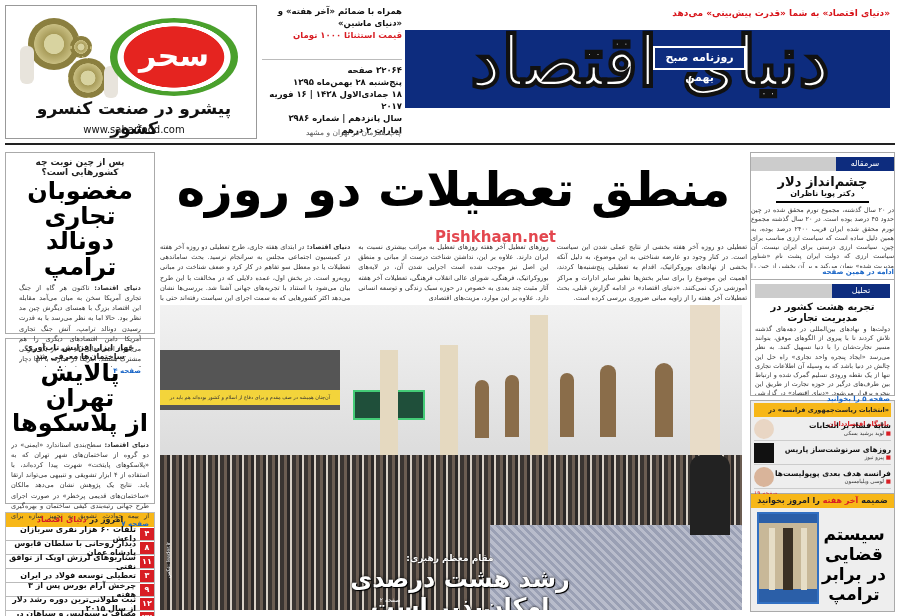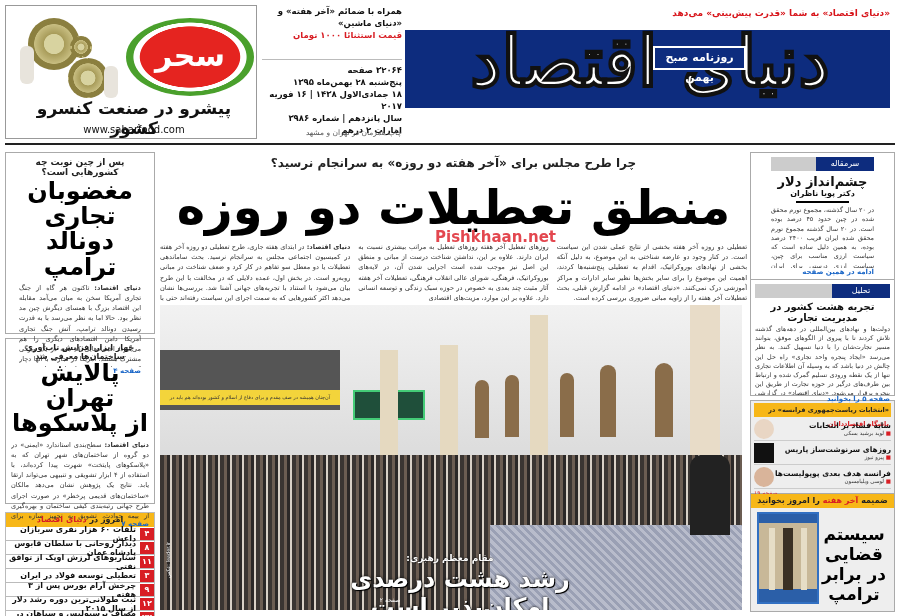--- a/index.html
+++ b/index.html
@@ -2,21 +2,21 @@
 <html><head>
 <meta charset="utf-8">
 <style>
 *{box-sizing:border-box;margin:0;padding:0}
 body{width:900px;height:616px;overflow:hidden;background:#fff;font-family:"DejaVu Sans",sans-serif;position:relative;color:#111}
 .abs{position:absolute}
 .rtl{direction:rtl;text-align:right}
 
 #masthead{left:0;top:0;width:900px;height:145px}
 #ad-box{left:5px;top:5px;width:252px;height:134px;border:1px solid #999;background:#fff}
-#ad-logo{left:120px;top:12px;width:128px;height:78px;border-radius:50%;background:radial-gradient(ellipse at center,#e52420 55%,#fff 56%,#fff 62%,#4aa02c 63%);}
+#ad-logo{left:104px;top:12px;width:128px;height:78px;border-radius:50%;background:radial-gradient(ellipse at center,#e52420 55%,#fff 56%,#fff 62%,#4aa02c 63%);}
 #ad-logo-text{left:0;top:20px;width:128px;text-align:center;color:#fff;font-weight:bold;font-size:30px;font-family:"DejaVu Sans",sans-serif}
 .gear{border-radius:50%;background:radial-gradient(circle,#d8d3a0 30%,#a89c5a 32%,#c7bd80 60%,#8b7f3f 62%);border:3px dotted #8b7f3f}
 #ad-slogan{left:8px;top:92px;width:240px;text-align:center;font-weight:bold;font-size:17px;color:#111}
 #ad-url{left:8px;top:118px;width:240px;text-align:center;font-size:10px;color:#111}
 #info-box{left:262px;top:5px;width:140px;height:135px;font-size:8.5px;line-height:12px}
 #banner{left:405px;top:30px;width:485px;height:78px;background:#0d2c7e}
 #title-logo{left:410px;top:4px;width:480px;height:115px;font-family:"DejaVu Serif",serif;font-size:70px;font-weight:bold;color:#fff;-webkit-text-stroke:2px #111;text-align:center;line-height:115px;letter-spacing:2px}
 #subtitle-tag{left:653px;top:46px;width:93px;height:24px;background:#0d2c7e;border:2px solid #fff;color:#fff;font-size:11px;text-align:center;line-height:20px;font-weight:bold}
 #tagline{left:580px;top:8px;width:310px;font-size:9px;color:#d7141a;font-weight:bold}
 #print-note{left:262px;top:128px;width:140px;font-size:7.5px;color:#555}
@@ -118,21 +118,20 @@
         </div>
         <div class="toc-item">
           <span class="toc-num">۲۲</span>
           <span>مصاف پرسپولیس و سپاهان در غیاب سرشناس‌ها</span>
         </div>
       </div>
   </div>
 </div>
 
 <div id="center" class="abs rtl">
-  <div class="kicker" style="text-align:center;font-size:12px;margin-top:4px">چرا طرح مجلس برای «آخر هفته دو روزه» به سرانجام نرسید؟</div>
   <div class="big-head" style="font-size:48px;text-align:center;margin-top:12px;letter-spacing:-1px">منطق تعطیلات دو روزه</div>
   <div class="abs" style="left:275px;top:76px;color:#e3474f;font-size:15px;font-weight:bold;direction:ltr">Pishkhaan.net</div>
   <div class="abs" style="left:0;top:90px;width:587px;height:62px;display:flex;flex-direction:row-reverse;gap:8px">
     <div class="body-text" style="flex:1;overflow:hidden"><b>دنیای اقتصاد:</b> <span>در ابتدای هفته جاری، طرح تعطیلی دو روزه آخر هفته در کمیسیون اجتماعی مجلس به سرانجام نرسید. بحث ساماندهی تعطیلات یا دو معطل سو تفاهم در کار کرد و ضعف شناخت در مبانی روبه‌رو است. در بخش اول، عمده دلایلی که در مخالفت با این طرح بیان می‌شود با استناد با تجربه‌های جهانی آشنا شد. بررسی‌ها نشان می‌دهد اکثر کشورهایی که به سمت اجرای این سیاست رفته‌اند حتی با احتساب</span></div>
     <div class="body-text" style="flex:1;overflow:hidden">روزهای تعطیل آخر هفته روزهای تعطیل به مراتب بیشتری نسبت به ایران دارند. علاوه بر این، نداشتن شناخت درست از مبانی و منطق این اصل نیز موجب شده است اجرایی شدن آن، در لایه‌های بوروکراتیک، فرهنگی، شورای عالی انقلاب فرهنگی، تعطیلات آخر هفته آثار مثبت چند بعدی به خصوص در حوزه سبک زندگی و توسعه انسانی دارد. علاوه بر این موارد، مزیت‌های اقتصادی</div>
     <div class="body-text" style="flex:1;overflow:hidden"><span>تعطیلی دو روزه آخر هفته بخشی از نتایج عملی شدن این سیاست است. در کنار وجود دو عارضه شناختی به این موضوع، به دلیل آنکه بخشی از نهادهای بوروکراتیک، اقدام به تعطیلی پنج‌شنبه‌ها کردند، اهمیت این موضوع را برای سایر بخش‌ها نظیر سایر ادارات و مراکز آموزشی درک نمی‌کنند. «دنیای اقتصاد» در ادامه گزارش قبلی، بحث تعطیلات آخر هفته را از زاویه مبانی ضروری بررسی کرده است.</span><div class="link-blue">صفحه ۶</div></div>
   </div>
 </div>
 
 <div id="photo" class="abs">
@@ -152,21 +151,21 @@
   <div class="abs" style="left:0;top:150px;width:582px;height:155px;background:repeating-linear-gradient(90deg,#3a3532 0 4px,#6b5d52 4px 7px,#2b2827 7px 10px,#d8d0c6 10px 12px)"></div>
   <div class="abs" style="left:330px;top:220px;width:252px;height:85px;background:repeating-linear-gradient(45deg,#b8bccb 0 3px,#9aa0b4 3px 6px)"></div>
   <div class="abs" style="left:530px;top:150px;width:40px;height:80px;background:#222;border-radius:12px 12px 0 0"></div>
   <div class="abs" style="left:150px;top:248px;width:280px;text-align:center;direction:rtl;color:#fff;font-size:9px;font-weight:bold;text-shadow:0 0 2px #000">مقام معظم رهبری:</div>
   <div class="abs" style="left:150px;top:260px;width:300px;text-align:center;direction:rtl;color:#fff;font-size:24px;font-weight:900;text-shadow:0 0 3px #000,1px 1px 0 #000">رشد هشت درصدی امکان‌پذیر است</div>
   <div class="abs" style="left:200px;top:291px;width:60px;text-align:center;direction:rtl;color:#fff;font-size:6px">صفحه ۲</div>
   <div class="abs" style="left:-40px;top:250px;width:100px;height:10px;transform:rotate(-90deg);color:#fff;font-size:5px;text-align:center">عکس: leader.ir</div>
 </div>
 
 <div id="right-col" class="abs rtl">
-  <div class="col-border" style="padding:4px 20px;height:128px">
+  <div class="col-border" style="padding:4px 0;height:128px">
     <div class="sec-bar">
         <span>سرمقاله</span>
       </div>
     <div style="text-align:center;font-weight:bold;font-size:13px;margin-top:3px">چشم‌انداز دلار</div>
     <div style="text-align:center;font-weight:bold;font-size:8px">دکتر پویا ناظران</div>
     <div style="height:2px;background:#000;margin:3px 25px"></div>
     <div class="body-text" style="height:62px;overflow:hidden;font-size:6.4px;line-height:9.3px">در ۲۰ سال گذشته، مجموع تورم محقق شده در چین حدود ۴۵ درصد بوده است. در ۲۰ سال گذشته مجموع تورم محقق شده ایران قریب ۲۴۰۰ درصد بوده، به همین دلیل ساده است که سیاست ارزی مناسب برای چین، سیاست ارزی درستی برای ایران نیست. آن سیاست ارزی که دولت ایران پشت نام «شناور مدیریت شده» پنهان می‌کند و بر آن بخشی از چین را کپی می‌کرد تنها کارکرد مقیدش کسب رای انتخاباتی بوده است.</div>
     <div class="link-blue">ادامه در همین صفحه</div>
   </div>
   <div class="col-border" style="padding:4px 4px;height:116px;border-top:none">

